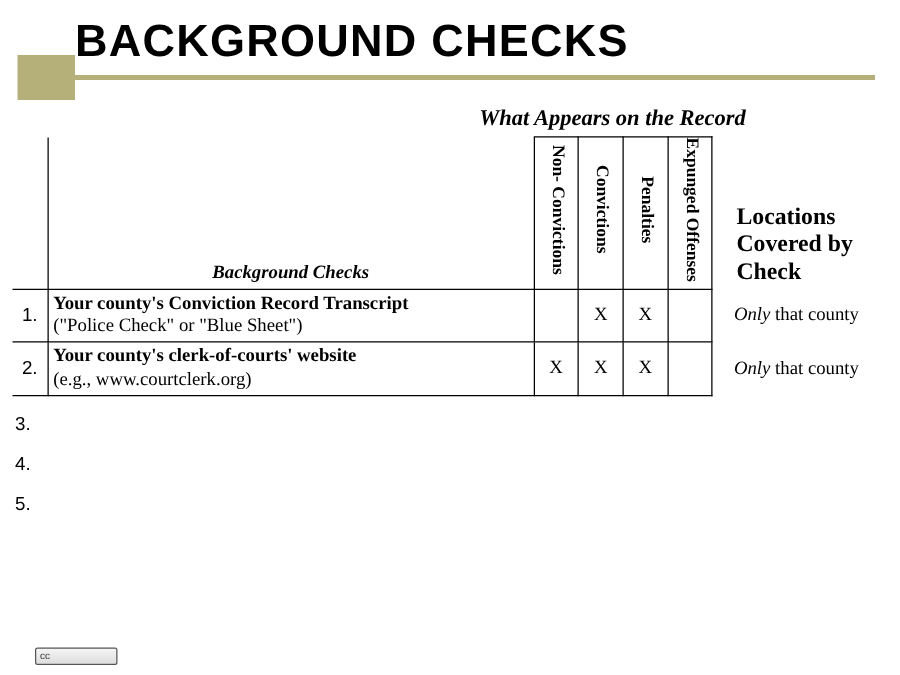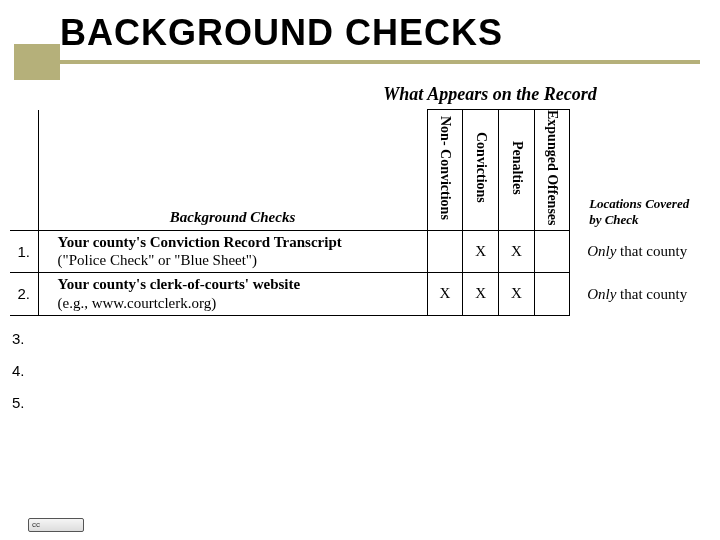--- a/index.html
+++ b/index.html
@@ -105,49 +105,48 @@
     white-space: nowrap;
     display: inline-block;
     line-height: 1.05;
     font-size: 14px;
   }
   .spacer-hdr {
     border: none;
   }
   .loc-hdr {
     font-weight: bold;
-    font-style: italic;
     text-align: left;
     padding: 2px 4px;
     border: none;
     vertical-align: bottom;
-    font-size: 13px;
+    font-size: 19px;
   }
   .desc-cell {
-    padding: 2px 19px;
+    padding: 2px 4px;
     line-height: 1.25;
   }
   .desc-cell .b { font-weight: bold; }
   .mark-cell {
     text-align: center;
     font-weight: normal;
   }
   .spacer-cell { border: none; }
   .loc-cell {
     border: none;
     text-align: left;
     padding: 0 2px;
     line-height: 1.2;
   }
   .loc-cell .i { font-style: italic; }
   .cc-badge {
     position: absolute;
     left: 28px;
     bottom: 8px;
-    width: 56px;
+    width: 66px;
     height: 14px;
     border: 1px solid #555;
     border-radius: 2px;
     background: linear-gradient(#f5f5f5,#ddd);
     font-size: 8px;
     line-height: 12px;
     text-align: left;
     padding-left: 3px;
     color: #333;
     font-family: Arial, sans-serif;

